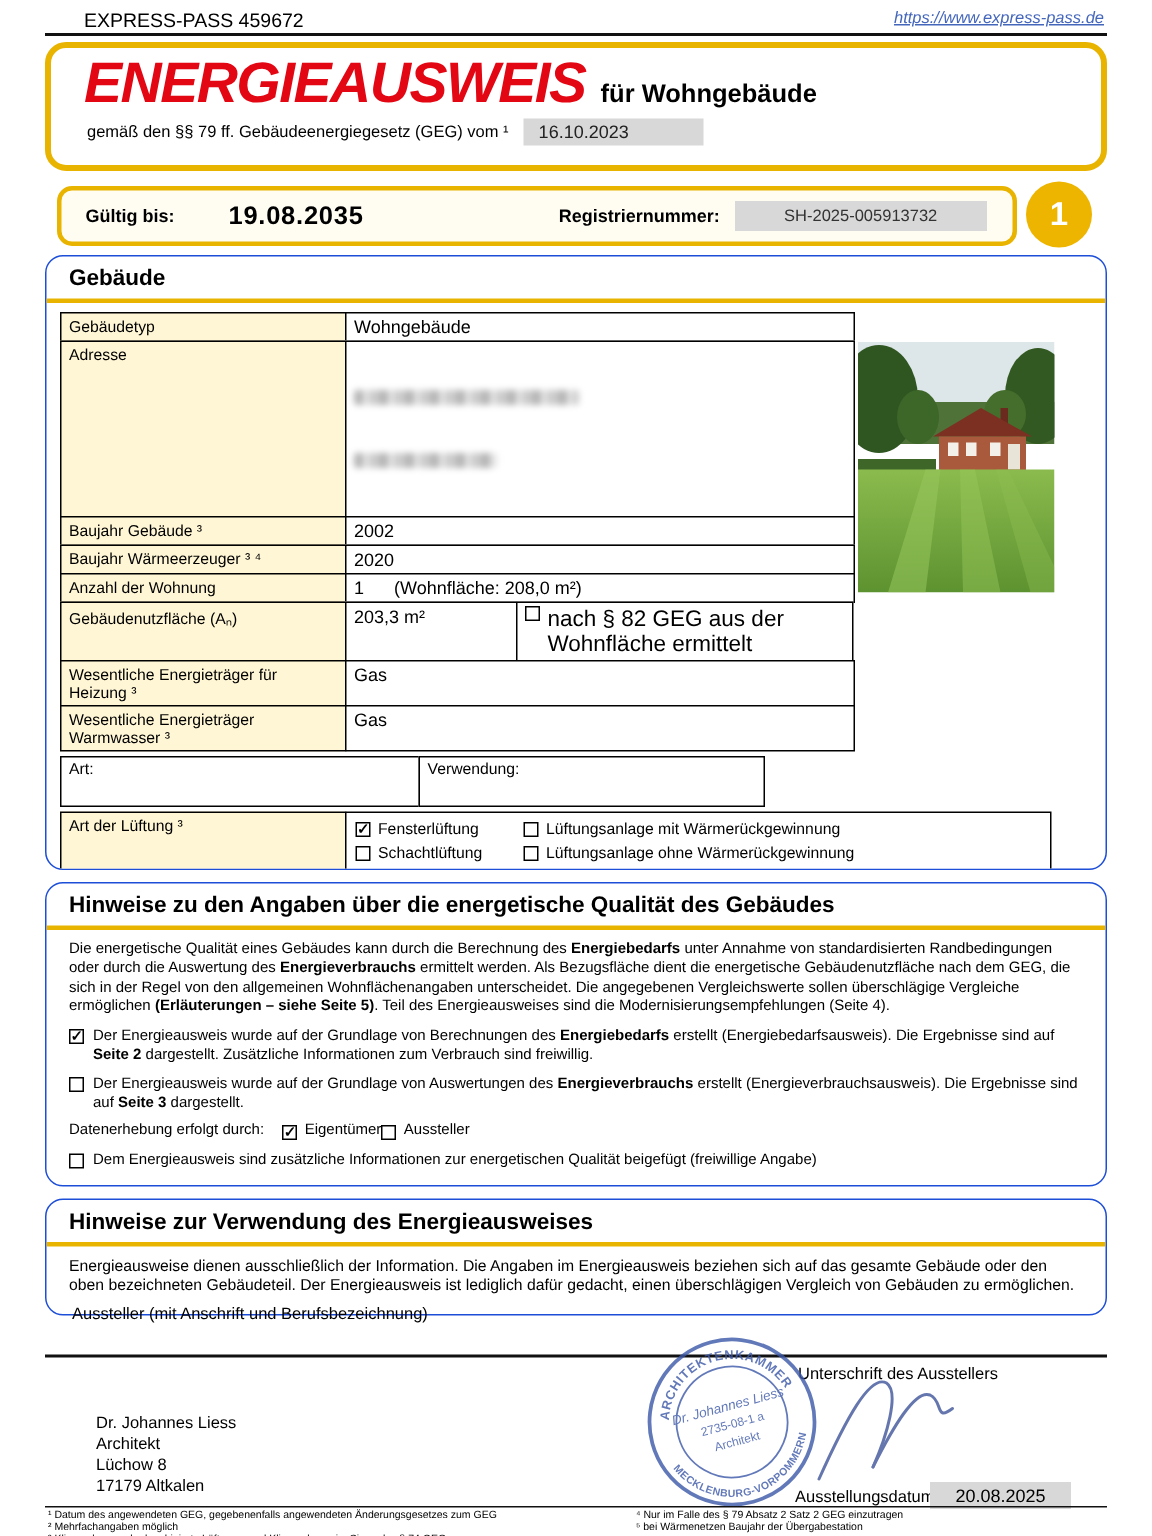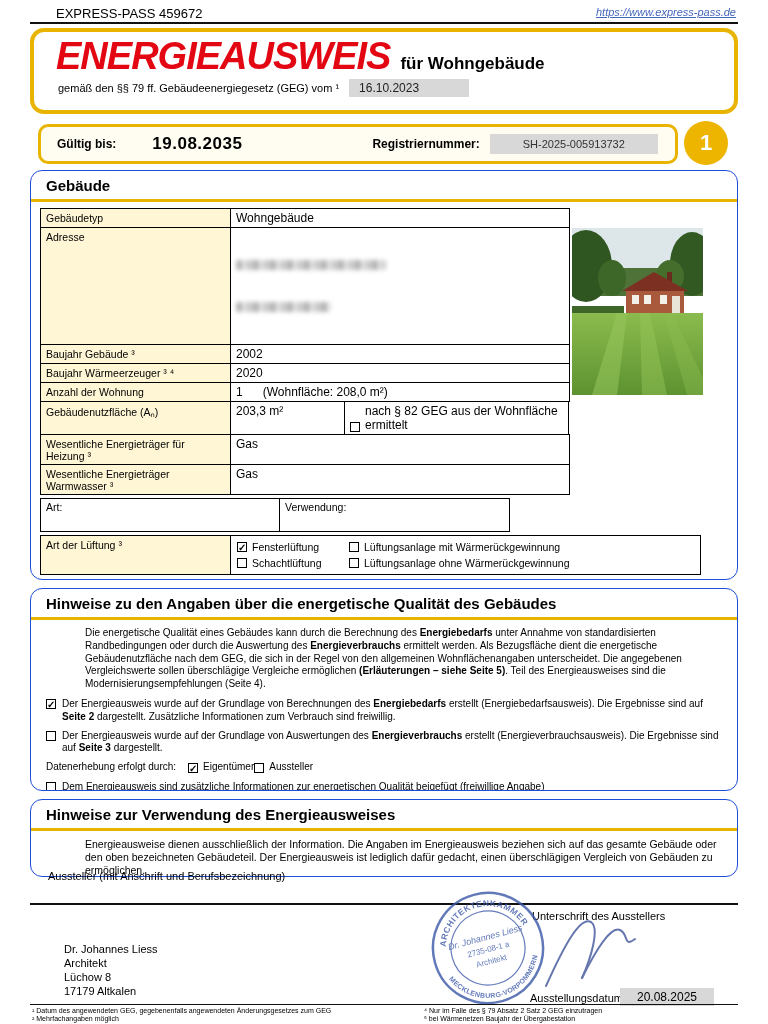--- a/index.html
+++ b/index.html
@@ -44,38 +44,38 @@
   #usage { top: 799px; height: 78px; }
 
   
   .gtable { position: relative; margin: 7px 0 0 10px; width: 662px; }
   .tr { display: flex; }
   .td { border: 1px solid #000; margin: -1px 0 0 -1px; padding: 2px 5px; font-size: 12px;
         background: #fff; min-height: 19px; }
   .lab { width: 191px; background: #FFF6D5; font-size: 10.5px; padding-top: 3px; }
   .val { width: 340px; white-space: pre-wrap; }
   .val-s { width: 115px; }
-  .val-cb { width: 225px; display: flex; align-items: flex-end; gap: 5px; font-size: 12px; }
+  .val-cb { width: 225px; display: flex; align-items: flex-start; gap: 5px; font-size: 15px; }
   .tall { min-height: 34px; }
   .h38 { min-height: 38px; }
   .cell240 { width: 240px; font-size: 10.5px; }
   .cell231 { width: 231px; font-size: 10.5px; }
   .opts { width: 471px; padding: 3px 6px; }
   .optgrid2 { display: grid; grid-template-columns: 112px 1fr; grid-auto-rows: 16px; align-items: center; font-size: 10.5px; }
   .opt { display: flex; align-items: center; gap: 5px; }
   .cb { flex: 0 0 auto; width: 10px; height: 10px; border: 1px solid #000; font-size: 10px;
         line-height: 9px; text-align: center; background: #fff; font-weight: bold; display: inline-block; }
   .gap { height: 4px; }
   .blur-line { height: 10px; margin: 2px 0; border-radius: 2px; filter: blur(2px);
                background: repeating-linear-gradient(90deg,#b5b5b5 0 6px,#e4e4e4 6px 10px,#cccccc 10px 17px); }
   .photo { position: absolute; left: 531px; top: 19px; width: 131px; height: 167px; }
 
   
   .section-body { padding: 7px 15px; font-size: 10px; line-height: 12.8px; }
-  .section-body p { margin-bottom: 7px; margin-left: 39px; }
+  .section-body p { margin-bottom: 7px; }
   .chk-para { display: flex; gap: 6px; margin-bottom: 6px; }
   .chk-para .cb { margin-top: 1px; }
   .daten-line { display: flex; align-items: center; margin: 3px 0 7px; }
   .daten-line .cb { margin: 0 5px 0 0; }
   .ml140 { margin-left: 10px; }
   .ml80 { margin-left: 80px; }
   .usage-text { font-size: 10.5px; line-height: 13px; }
 
   
   .sep1 { position: absolute; top: 903px; left: 30px; width: 708px; border-top: 2px solid #111; }

